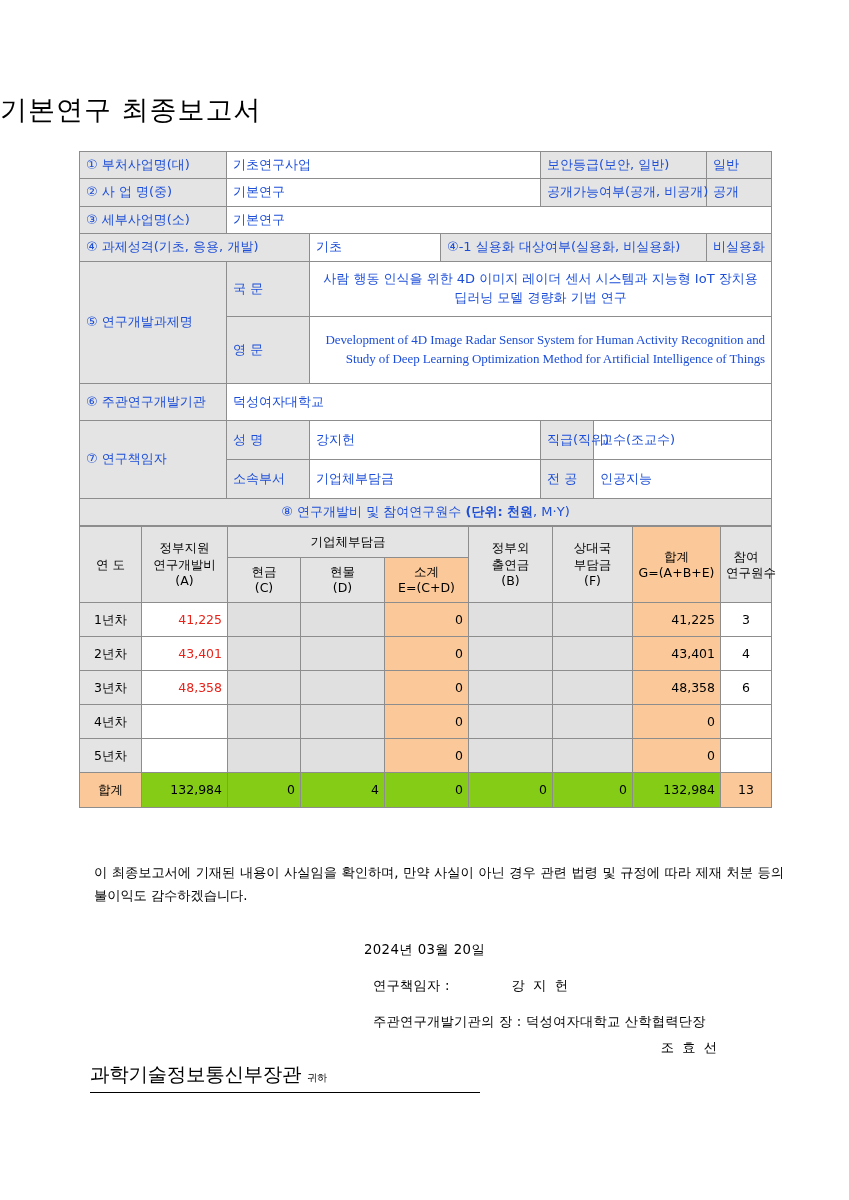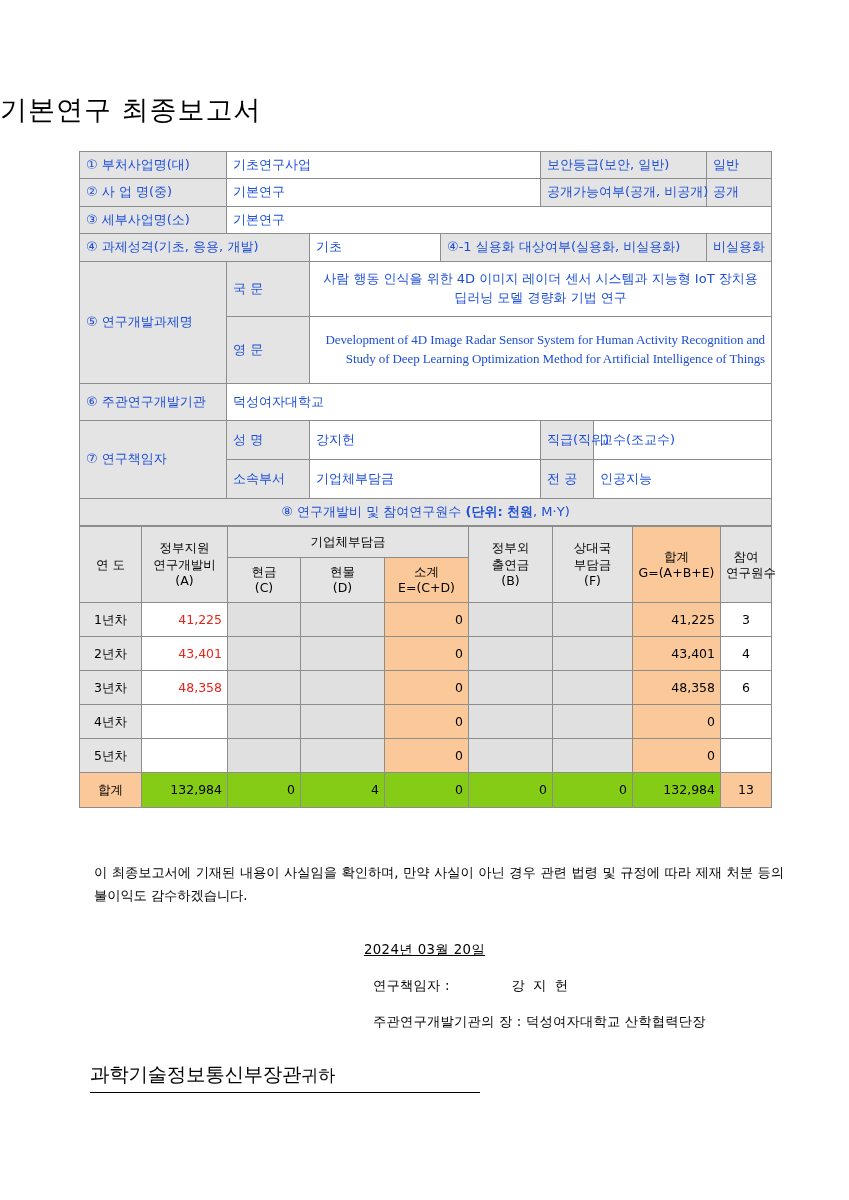--- a/index.html
+++ b/index.html
@@ -209,21 +209,20 @@
 
   
   .sig-date {
     position: absolute;
     top: 941px;
     left: 0;
     width: 849px;
     text-align: center;
     font-size: 13.3px;
     letter-spacing: 0.4px;
-    text-decoration: underline;
   }
   .sig-pi {
     position: absolute;
     top: 977px;
     left: 373px;
     font-size: 13.3px;
     letter-spacing: 0.2px;
     white-space: nowrap;
   }
   .sig-pi .nm { margin-left: 62px; letter-spacing: 2px; margin-top: 24px; }
@@ -254,21 +253,22 @@
     border-bottom: 1.6px solid #000;
     padding-bottom: 4px;
     white-space: nowrap;
   }
   .footer .big {
     font-size: 19.5px;
     font-weight: 500;
     letter-spacing: -0.3px;
   }
   .footer .small {
-    font-size: 17px;
+    font-size: 10px;
+    margin-left: 6px;
   }
 </style>
 </head>
 <body>
 
 <div class="page">
 
 
   <div class="doc-title">기본연구 최종보고서</div>
 
@@ -483,18 +483,19 @@
 
   <div class="statement">이 최종보고서에 기재된 내용이 사실임을 확인하며, 만약 사실이 아닌 경우 관련 법령 및 규정에 따라 제재 처분 등의 불이익도 감수하겠습니다.</div>
 
   <div class="sig-date">2024년  03월  20일</div>
 
   <div class="sig-pi">
     <span>연구책임자 :</span><span class="nm">강 지 헌</span>
   </div>
 
   <div class="sig-org">주관연구개발기관의 장 : 덕성여자대학교 산학협력단장</div>
+  <div class="sig-org-name">조 효 선</div>
 
   <div class="footer">
     <span class="big">과학기술정보통신부장관</span><span class="small">귀하</span>
   </div>
 
 </div>
 
 </body></html>

